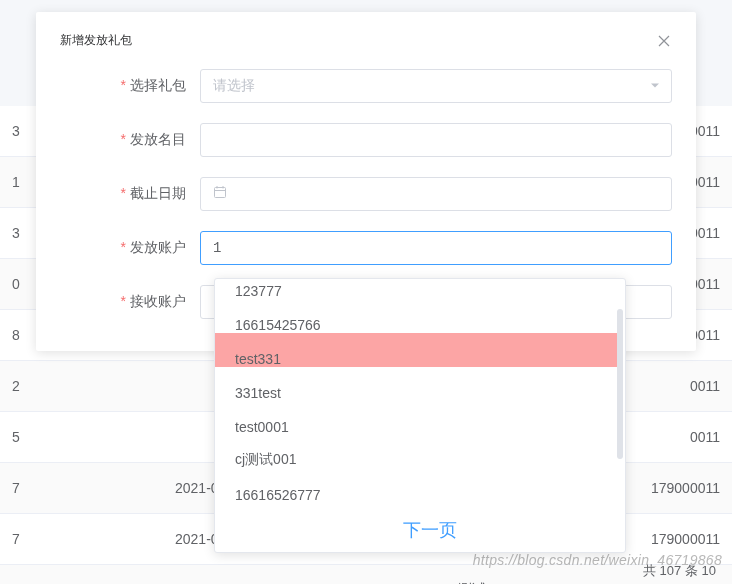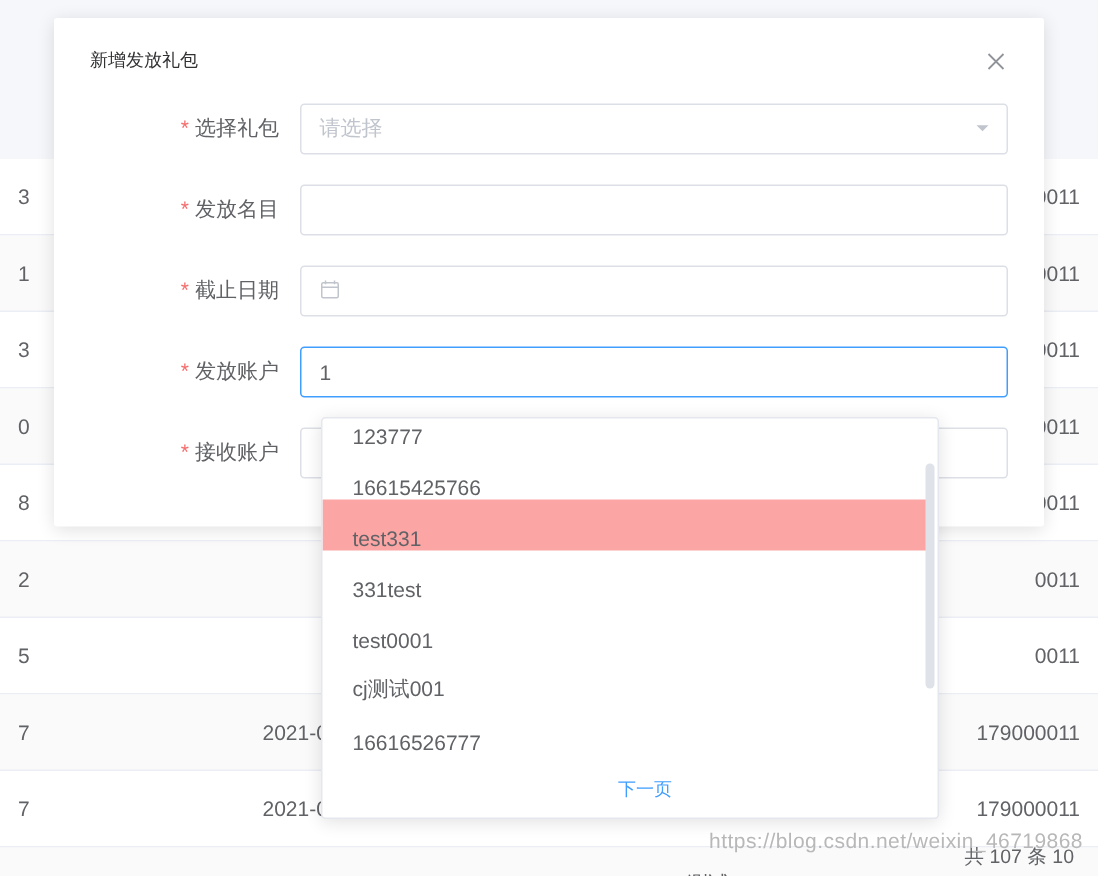--- a/index.html
+++ b/index.html
@@ -37,20 +37,21 @@
       font-size: 13px;
       color: #606266;
     }
     .watermark {
       position: absolute;
       bottom: 16px;
       right: 10px;
       font-size: 14px;
       color: #b8b8b8;
       letter-spacing: 0.3px;
+      font-style: italic;
     }
     
     .modal {
       position: absolute;
       top: 12px;
       left: 36px;
       right: 36px;
       background: #fff;
       box-shadow: 0 2px 12px rgba(0,0,0,0.12);
       border-radius: 2px;
@@ -81,21 +82,21 @@
       margin-bottom: 20px;
     }
     .form-label {
       width: 140px;
       text-align: right;
       padding-right: 14px;
       color: #606266;
       font-size: 14px;
     }
     .required { color: #f56c6c; margin-right: 4px; }
-    .form-control { flex: 1; }
+    .form-control { flex: 1; font-family: Liberation Mono, monospace; }
     .input, .select, .date {
       width: 100%;
       height: 34px;
       border: 1px solid #dcdfe6;
       border-radius: 3px;
       padding: 0 12px;
       font-size: 14px;
       color: #606266;
       background: #fff;
       display: flex;
@@ -155,21 +156,21 @@
       top: 30px;
       width: 6px;
       height: 150px;
       background: #dfe2e8;
       border-radius: 3px;
     }
     .dd-next {
       text-align: center;
       padding: 10px 0 10px 0;
       color: #409eff;
-      font-size: 12px;
+      font-size: 18px;
       cursor: pointer;
       border-top: 1px solid transparent;
       margin-left: 20px;
     }
     .caret {
       display: block;
       border: 4px solid transparent;
       border-top-color: #c0c4cc;
       width: 0; height: 0;
       margin-top: 3px;

